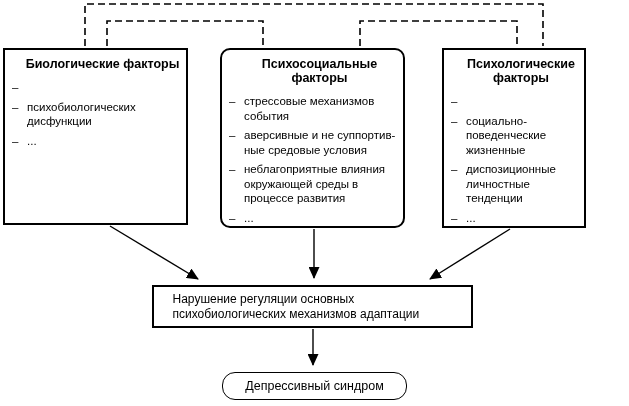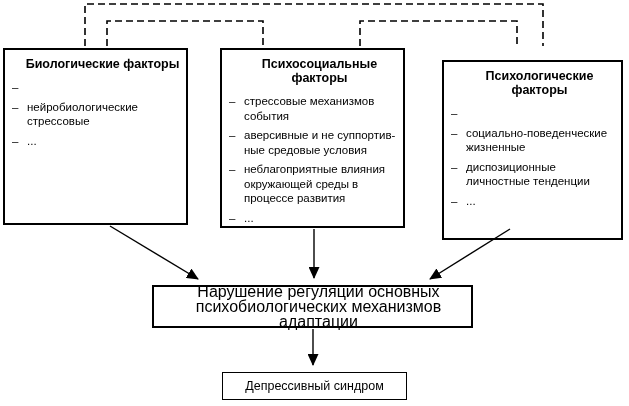--- a/index.html
+++ b/index.html
@@ -8,32 +8,32 @@
     position:relative; width:629px; height:406px; background:#ffffff;
     font-family:"Liberation Sans", sans-serif; color:#000; overflow:hidden;
   }
   .overlay { position:absolute; left:0; top:0; pointer-events:none; z-index:2; }
   .box { position:absolute; border:2px solid #000; background:#fff; z-index:1; }
   .box-title { font-weight:bold; font-size:12.5px; text-align:center; padding:7px 2px 0 16px; }
   .factor-list { list-style:none; padding:9px 5px 0 7px; }
   .factor-item { display:flex; font-size:11.5px; line-height:14.5px; margin-bottom:5px; }
   .dash { flex:0 0 15px; width:15px; }
   #box-bio   { left:3px;   top:48px; width:185px; height:177px; }
-  #box-soc   { left:220px; top:48px; width:185px; height:180px; }
-  #box-psy   { left:442px; top:60px; width:181px; height:180px; }
+  #box-soc   { left:220px; top:48px; width:185px; height:180px;border-radius:10px; }
+  #box-psy   { left:442px; top:48px; width:144px; height:180px; }
   #box-disruption {
     left:152px; top:285px; width:321px; height:43px;
     display:flex; align-items:center; justify-content:center;
-    text-align:center; font-size:16px; line-height:15px;padding-left:12px;
+    font-size:12px; line-height:15px;padding-left:12px;
   }
   #box-disruption .center-text { max-width:292px; }
   #box-outcome {
     left:222px; top:372px; width:185px; height:28px;
     display:flex; align-items:center; justify-content:center;
-    text-align:center; font-size:12.5px; border-width:1.6px;
+    text-align:center; font-size:12.5px; border-width:1.6px;border-radius:13px;
   }
   .solid-line  { stroke:#000; stroke-width:1.4; fill:none; }
   .dashed-line { stroke:#000; stroke-width:1.6; fill:none; stroke-dasharray:7 4; }
 </style>
 </head>
 <body>
 
 <div class="canvas">
 
   <svg class="overlay" width="629" height="406" viewBox="0 0 629 406">
@@ -54,21 +54,21 @@
   <div class="box" id="box-bio">
     <div class="box-title">Биологические факторы</div>
     <ul class="factor-list">
 
         <li class="factor-item">
           <span class="dash">–</span>
         </li>
 
         <li class="factor-item">
           <span class="dash">–</span>
-          <span class="item-text">нейробиологические стрессовые</span>
+          <span class="item-text">психобиологических дисфункции</span>
         </li>
 
         <li class="factor-item">
           <span class="dash">–</span>
           <span class="item-text">...</span>
         </li>
       </ul>
   </div>
 
   <div class="box" id="box-soc">

